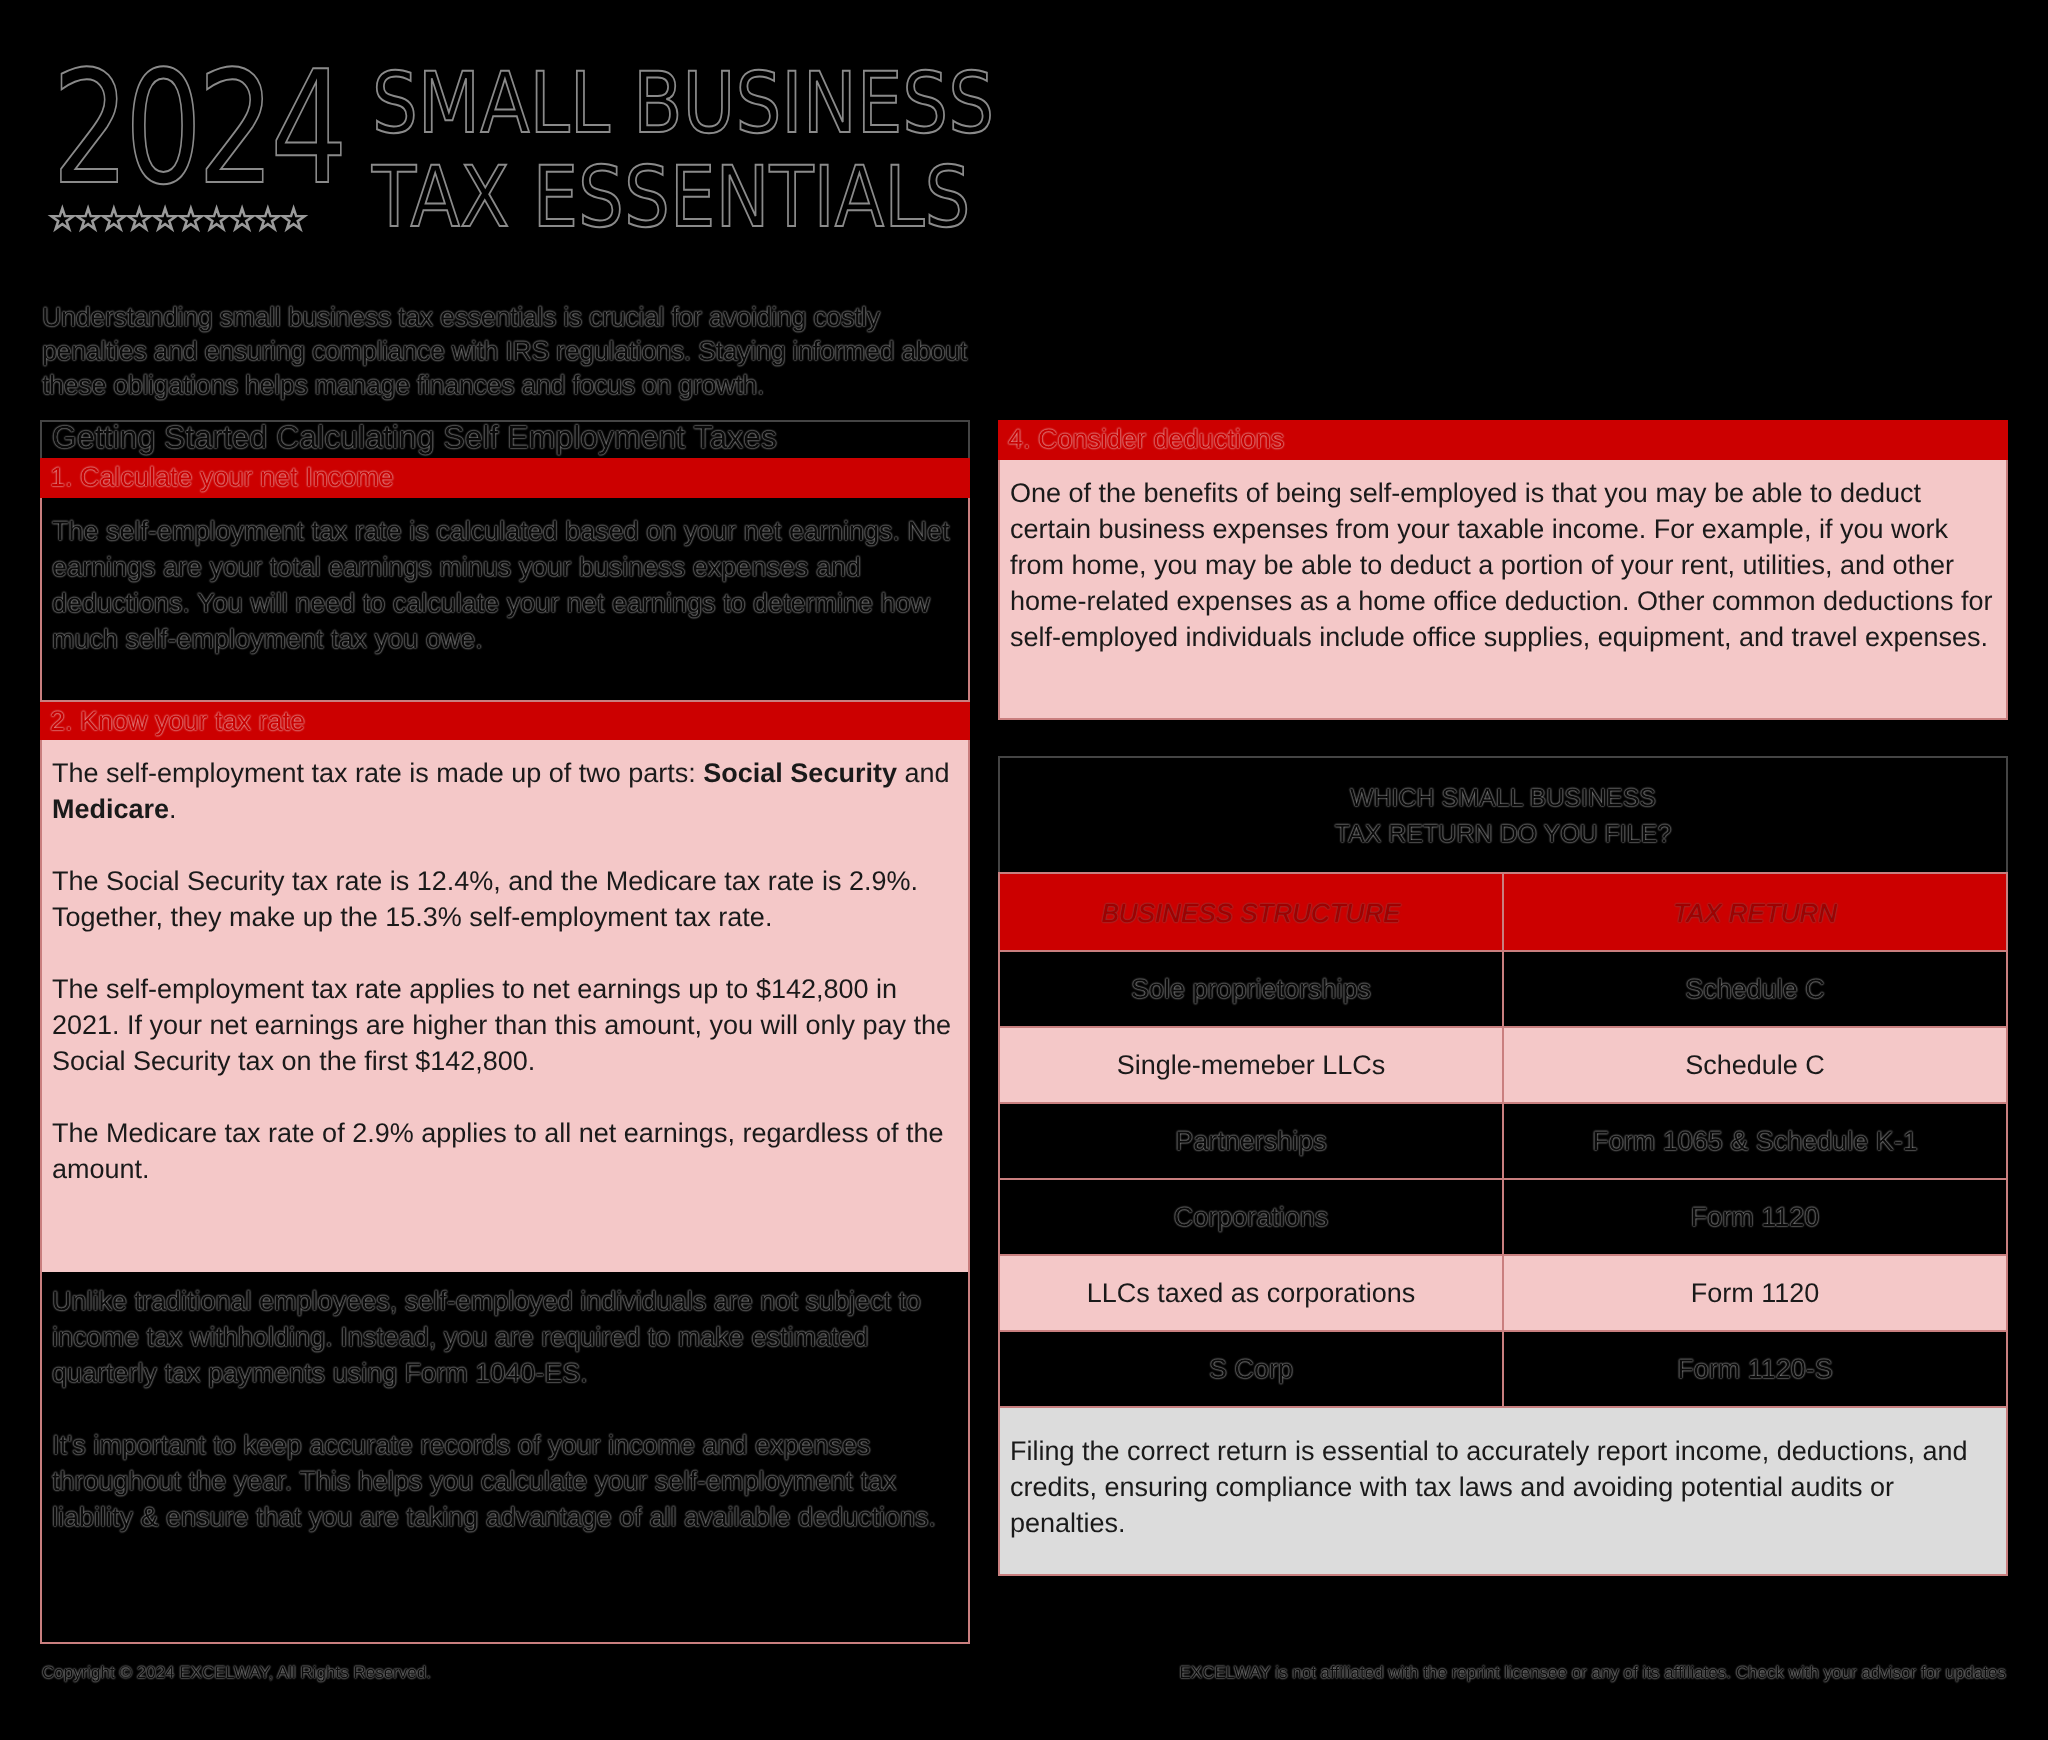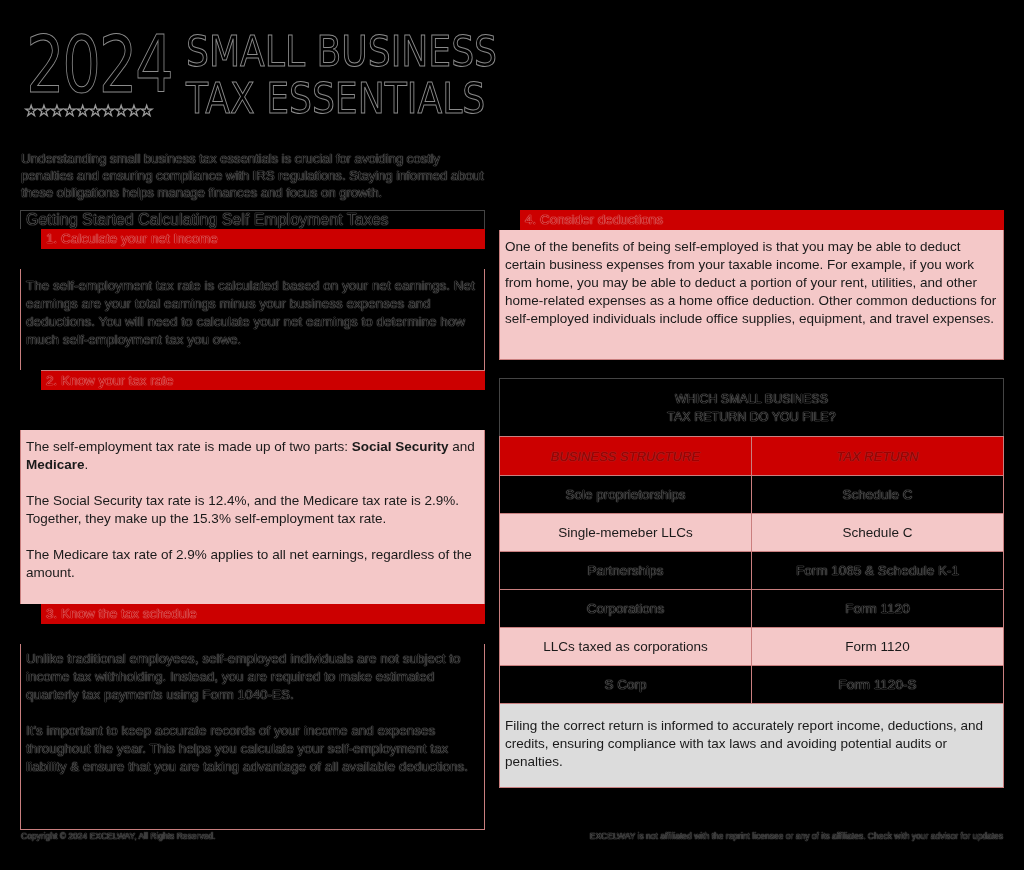--- a/index.html
+++ b/index.html
@@ -38,24 +38,24 @@
     .col-left { position: absolute; left: 20px; top: 210px; width: 465px; }
     .col-right { position: absolute; left: 499px; top: 210px; width: 505px; }
     .getting {
       background: #000; border: 1px solid #444; border-bottom: none;
       font-size: 16px; line-height: 18px; padding: 0 5px; height: 19px; box-sizing: border-box;
     }
     .sec-head {
       background: #cc0000; font-size: 13.5px; line-height: 19px; height: 20px; padding: 0 5px;
       box-sizing: border-box;
     }
-    .sec-head.ghost { color: #c80000; text-shadow: 0 0 1px #e8b0b0, 0 0 1px #e8b0b0; margin-left: 21px; }
+    .sec-head.ghost { color: #c80000; text-shadow: 0 0 1px #e8b0b0, 0 0 1px #e8b0b0; }
     .sec-body-dark {
       background: #000; border-left: 1px solid #c97f7f; border-right: 1px solid #c97f7f;
-      font-size: 13.5px; line-height: 18px; padding: 8px 6px 8px 5px; box-sizing: border-box; margin-top: 20px;
+      font-size: 13.5px; line-height: 18px; padding: 8px 6px 8px 5px; box-sizing: border-box;
     }
     .sec-body-pink {
       background: #f4c8c8; color: #1a1a1a; border-left: 1px solid #c97f7f; border-right: 1px solid #c97f7f;
       font-size: 13.5px; line-height: 18px; padding: 8px 6px 8px 5px; box-sizing: border-box;
     }
     .sec-body-pink p, .sec-body-dark p { margin: 0 0 18px 0; }
     .sec-body-pink p:last-child, .sec-body-dark p:last-child { margin-bottom: 0; }
     b { font-weight: bold; }
     .table-wrap { position: absolute; left: 499px; top: 378px; width: 505px; }
     .t-title {
@@ -92,27 +92,27 @@
 
 <div class="col-left">
   <div class="getting ghost">Getting Started Calculating Self Employment Taxes</div>
 
   <div class="sec-head ghost">1. Calculate your net Income</div>
   <div class="sec-body-dark ghost" style="height:101px;">
     <p>The self-employment tax rate is calculated based on your net earnings. Net earnings are your total earnings minus your business expenses and deductions. You will need to calculate your net earnings to determine how much self-employment tax you owe.</p>
   </div>
 
   <div class="sec-head ghost" style="border-top:1px solid #c97f7f;">2. Know your tax rate</div>
-  <div class="sec-body-pink" style="height:174px; margin-top:40px;">
+  <div class="sec-body-pink" style="height:266px; ">
     <p><span>The self-employment tax rate is made up of two parts: </span><b>Social Security</b><span> and </span><b>Medicare</b><span>.</span></p>
     <p>The Social Security tax rate is 12.4%, and the Medicare tax rate is 2.9%. Together, they make up the 15.3% self-employment tax rate.</p>
+    <p>The self-employment tax rate applies to net earnings up to $142,800 in 2021. If your net earnings are higher than this amount, you will only pay the Social Security tax on the first $142,800.</p>
     <p>The Medicare tax rate of 2.9% applies to all net earnings, regardless of the amount.</p>
   </div>
 
-  <div class="sec-head ghost">3. Know the tax schedule</div>
   <div class="sec-body-dark ghost" style="height:186px; padding-top:6px; border-bottom:1px solid #c97f7f;">
     <p>Unlike traditional employees, self-employed individuals are not subject to income tax withholding. Instead, you are required to make estimated quarterly tax payments using Form 1040-ES.</p>
     <p>It's important to keep accurate records of your income and expenses throughout the year. This helps you calculate your self-employment tax liability &amp; ensure that you are taking advantage of all available deductions.</p>
   </div>
 </div>
 
 <div class="col-right">
   <div class="sec-head ghost">4. Consider deductions</div>
   <div class="sec-body-pink" style="height:130px; padding-top:8px; border-bottom:1px solid #c97f7f;">
     <p>One of the benefits of being self-employed is that you may be able to deduct certain business expenses from your taxable income. For example, if you work from home, you may be able to deduct a portion of your rent, utilities, and other home-related expenses as a home office deduction. Other common deductions for self-employed individuals include office supplies, equipment, and travel expenses.</p>
@@ -149,17 +149,17 @@
     <tr class="pink">
       <td>LLCs taxed as corporations</td>
       <td>Form 1120</td>
     </tr>
     <tr class="dark">
       <td class="ghost">S Corp</td>
       <td class="ghost">Form 1120-S</td>
     </tr>
   </tbody>
     </table>
-  <div class="t-foot">Filing the correct return is informed to accurately report income, deductions, and credits, ensuring compliance with tax laws and avoiding potential audits or penalties.</div>
+  <div class="t-foot">Filing the correct return is essential to accurately report income, deductions, and credits, ensuring compliance with tax laws and avoiding potential audits or penalties.</div>
 </div>
 
 <div class="footer-left ghost">Copyright © 2024 EXCELWAY, All Rights Reserved.</div>
 <div class="footer-right ghost">EXCELWAY is not affiliated with the reprint licensee or any of its affiliates. Check with your advisor for updates</div>
 
 </body></html>

